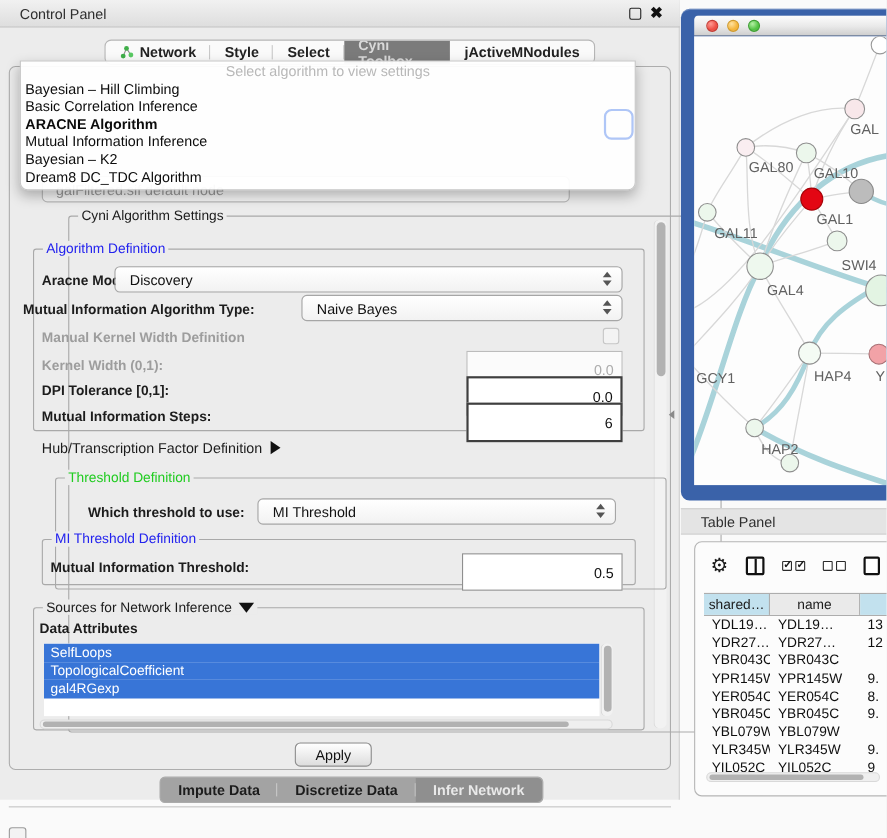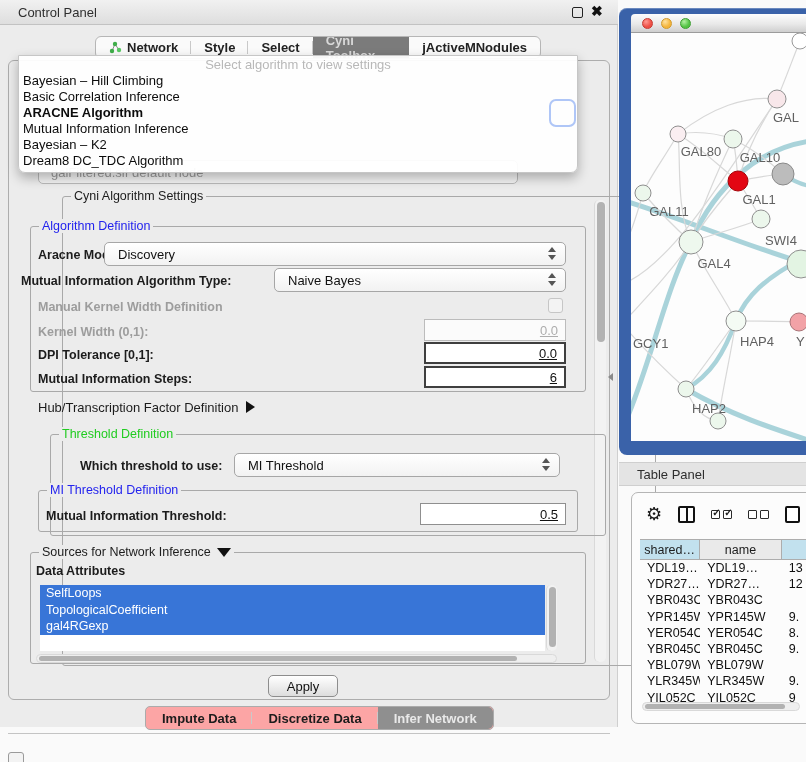--- a/index.html
+++ b/index.html
@@ -58,21 +58,21 @@
 
   .combo { position:absolute; height:24px; background:linear-gradient(#ffffff,#f2f2f2);
     border:1px solid #a6a6a6; border-radius:5px; display:flex; align-items:center;
     padding:0 26px 0 13px; font-size:13px; color:#111; }
   .combo .arrows { position:absolute; right:9px; top:4px; display:flex; flex-direction:column; gap:3px; }
   .combo .arrows i { width:0; height:0; border-left:4px solid transparent; border-right:4px solid transparent; }
   .combo .arrows i.up   { border-bottom:5px solid #555; }
   .combo .arrows i.down { border-top:5px solid #555; }
 
   .field { position:absolute; height:22px; background:#fff; font-size:13px; color:#111;
-    display:flex; align-items:center; justify-content:flex-end; padding:4px 7px;text-decoration:underline; }
+    display:flex; align-items:center; justify-content:flex-end; padding:16px 7px; }
   .field.strong { border:2px solid #3f3f3f; }
   .field.normal { border:1px solid #8f8f8f; }
   .field.disabled { border:1px solid #bcbcbc; color:#adadad; background:#fbfbfb; }
 
   .checkbox { position:absolute; width:15px; height:15px; border:1px solid #c6c6c6; border-radius:3px; background:#f3f3f3; }
 
   .tri-right { display:inline-block; width:0; height:0; border-top:6px solid transparent; border-bottom:6px solid transparent;
     border-left:9px solid #111; vertical-align:-1px; margin-left:8px; }
   .tri-down { display:inline-block; width:0; height:0; border-left:7px solid transparent; border-right:7px solid transparent;
     border-top:9px solid #111; vertical-align:-1px; margin-left:6px; }
@@ -84,21 +84,21 @@
   
   .vscroll-track { position:absolute; background:#f2f2f2; border-left:1px solid #d9d9d9; border-radius:5px; }
   .vscroll-thumb { position:absolute; background:#b2b2b2; border-radius:5px; }
   .hscroll-track { position:absolute; background:#efefef; border:1px solid #d9d9d9; border-radius:5px; }
   .hscroll-thumb { position:absolute; background:#b2b2b2; border-radius:5px; }
 
   
   .apply-btn { left:268px; top:675px; width:70px; height:22px; background:linear-gradient(#ffffff,#dddddd);
     border:1px solid #8d8d8d; border-radius:5px; font-size:13px; color:#111;
     display:flex; align-items:center; justify-content:center; }
-  .bottom-tabbar { left:145px; top:706px; height:24px; display:flex; background:#fca5a5;
+  .bottom-tabbar { left:145px; top:706px; height:24px; display:flex; background:#a3a3a3;
     border:1px solid #ababab; border-radius:5px; overflow:hidden; font-size:13px; }
   .btab { display:flex; align-items:center; padding:0 16px; font-weight:bold; color:#1c1c1c; position:relative; }
   .btab .sep { position:absolute; right:0; top:5px; bottom:5px; width:1px; background:#c9c9c9; }
   .btab.selected { background:#8f8f8f; color:#e9e9e9; border-radius:0 5px 5px 0; }
 
   
   .splitter { left:608px; top:373px; width:0; height:0; border-top:4px solid transparent; border-bottom:4px solid transparent; border-right:5px solid #8a8a8a; }
 
   
   .net-frame { left:619px; top:8px; width:187px; height:447px; background:#3a62a9; border-radius:8px 0 0 8px;

